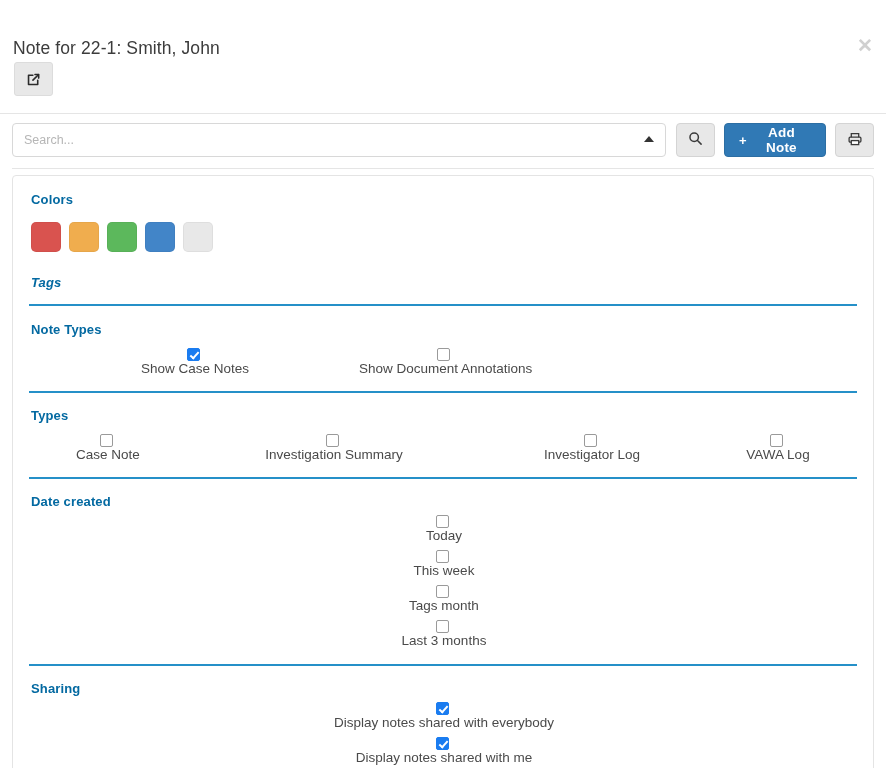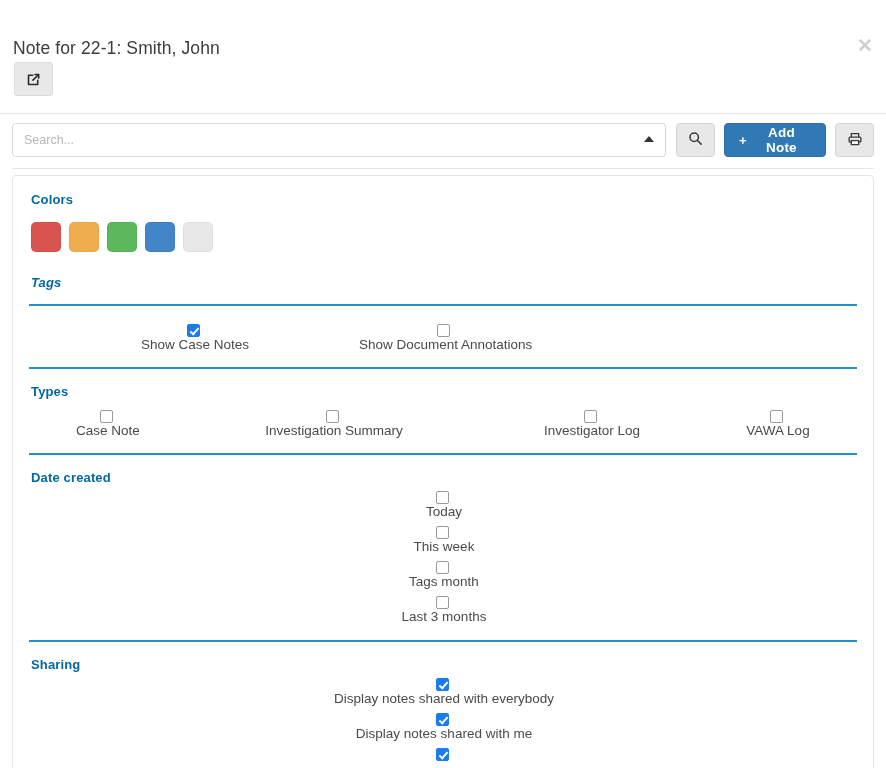--- a/index.html
+++ b/index.html
@@ -269,20 +269,21 @@
   </div>
 
   <div class="tags-label">
     <div class="section-title">Tags</div>
   </div>
 
   <div class="gap-before-divider"></div>
   <div class="divider"></div>
 
   <div class="sec sec-notetypes">
+    <div class="section-title sec-head">Note Types</div>
     <div class="grid-2">
       <div class="chk-row">
         <input class="chk" type="checkbox" checked="" style="">
         <span class="chk-label">Show Case Notes</span>
       </div>
       <div class="chk-row">
         <input class="chk" type="checkbox" style="">
         <span class="chk-label">Show Document Annotations</span>
       </div>
     </div>

